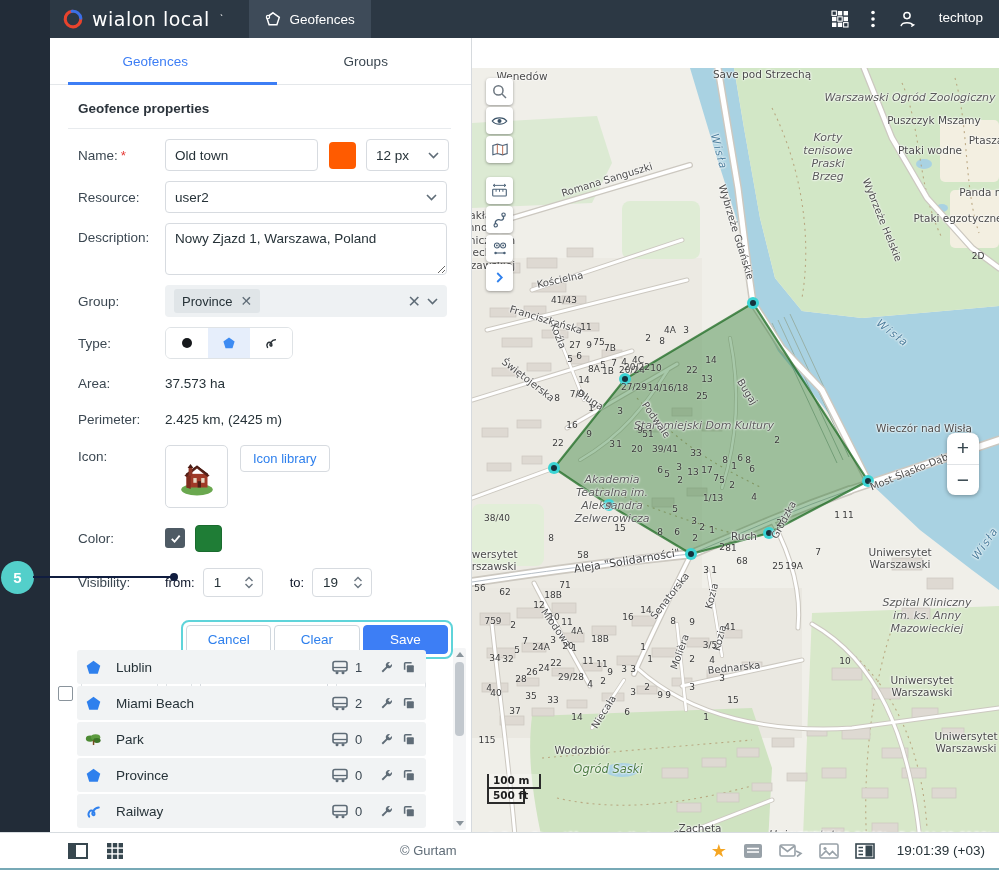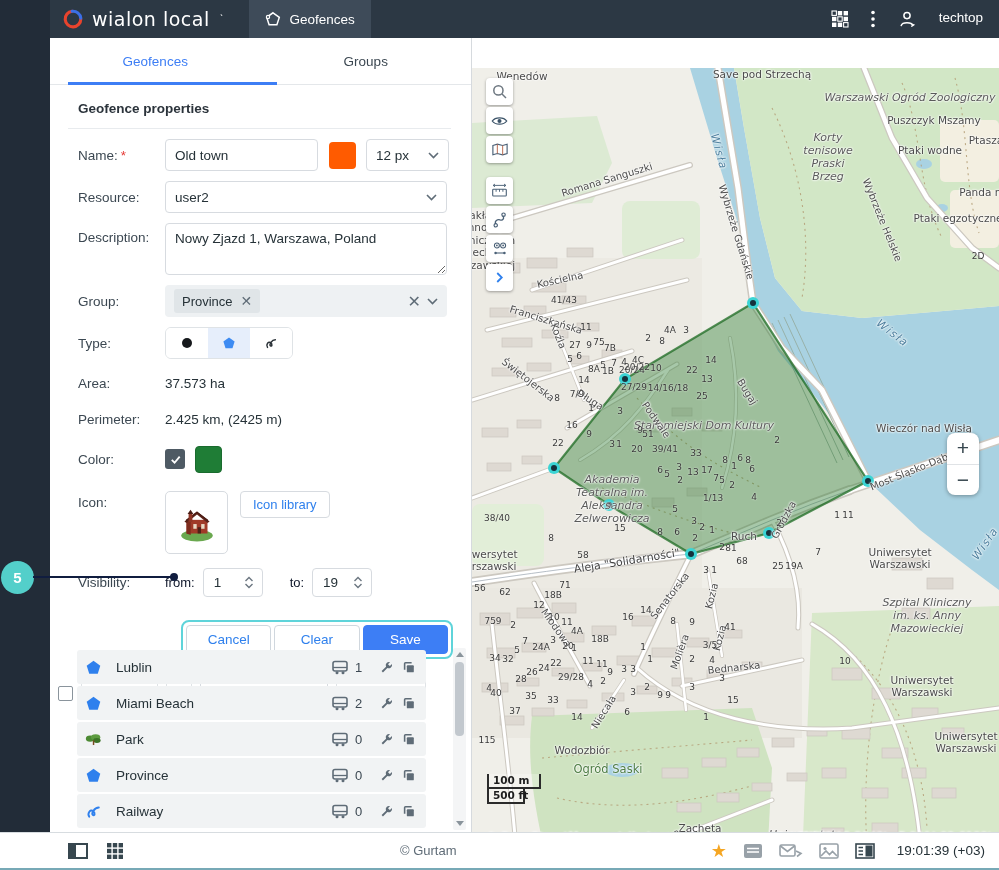--- a/index.html
+++ b/index.html
@@ -81,21 +81,21 @@
   .sb-thumb{position:absolute;left:2px;top:14px;width:9px;height:74px;background:#c2c8ce;border-radius:4px;cursor:pointer;}
   
   .map{position:absolute;left:472px;top:38px;width:527px;height:794px;overflow:hidden;background:#f0efe9;cursor:grab;margin-top:30px;}
   .ml{position:absolute;white-space:pre;text-align:center;line-height:1.18;font-family:"DejaVu Sans",sans-serif;pointer-events:none;
       text-shadow:0 0 2px #fff,0 0 2px #fff,0 0 3px #fff;transform:translate(-50%,-50%);}
   .ml.place-sm{font-size:10.5px;color:#4a4a4a;}
   .ml.poi{font-size:11px;font-style:italic;color:#5a5a5a;}
   .ml.street{font-size:10px;color:#4d4d4d;}
   .ml.street-lg{font-size:11px;color:#454545;}
   .ml.water{font-size:11px;font-style:italic;color:#4d7f9e;letter-spacing:1.5px;}
-  .ml.park{font-size:11.5px;color:#4e7d44;}
+  .ml.park{font-size:11.5px;font-style:italic;color:#4e7d44;}
   .ml.num{font-size:9px;color:#3a3a3a;text-shadow:0 0 2px rgba(255,255,255,.8);}
   .map-toolbar{position:absolute;left:14px;top:10px;z-index:20;display:flex;flex-direction:column;gap:14px;}
   .mt-group{display:flex;flex-direction:column;gap:2px;}
   .mt-btn{width:27px;height:27px;background:#fff;border-radius:4px;box-shadow:0 1px 3px rgba(0,0,0,.35);
     display:flex;align-items:center;justify-content:center;cursor:pointer;}
   .zoomctl{position:absolute;right:20px;top:365px;width:32px;height:62px;background:#fff;border-radius:8px;
     box-shadow:0 1px 4px rgba(0,0,0,.35);z-index:20;display:flex;flex-direction:column;}
   .zoomctl div{flex:1;display:flex;align-items:center;justify-content:center;font-size:21px;color:#37474f;cursor:pointer;}
   .zoomctl .zi{border-bottom:1px solid #e0e3e6;}
   .scalebar{position:absolute;left:15px;bottom:58px;z-index:15;font-family:"DejaVu Sans",sans-serif;}
@@ -249,47 +249,47 @@
   <div class="frow" style="margin-top:14px;min-height:20px;">
     <div class="flabel">Area:</div>
     <span class="value-text">37.573 ha</span>
   </div>
 
   <div class="frow" style="margin-top:16px;min-height:20px;">
     <div class="flabel">Perimeter:</div>
     <span class="value-text">2.425 km, (2425 m)</span>
   </div>
 
-  <div class="frow" style="margin-top:14px;">
-    <div class="flabel">Color:</div>
-    <div class="cb">
-      <svg width="13" height="13" viewBox="0 0 14 14">
-          <path d="M3 7.5 L6 10.5 L11.5 4" stroke="#fff" stroke-width="2" fill="none"></path>
-        </svg>
-    </div>
-    <div class="swatch green"></div>
-  </div>
-
   <div class="frow" style="align-items:flex-start;margin-top:16px;">
     <div class="flabel" style="margin-top:4px">Icon:</div>
     <div class="iconbox">
       <svg width="42" height="42" viewBox="0 0 40 40">
         <ellipse cx="20" cy="32" rx="15" ry="5.5" fill="#6aa84f"></ellipse>
         <path d="M10 17 L10 30 L30 30 L30 17 Z" fill="#a03a28"></path>
         <path d="M10 17 L10 30 L14 31.5 L14 18.5 Z" fill="#7e2c1e"></path>
         <path d="M8 18.5 L20 9 L32 18.5 L30 20 L20 12 L10 20 Z" fill="#5e241b"></path>
         <path d="M20 10.5 L30.5 18.5 L30.5 17 L20 9 L9.5 17 L9.5 18.5 Z" fill="#4a1c14"></path>
         <rect x="12" y="11" width="3.6" height="8" fill="#8f3526"></rect>
         <path d="M11 11.5 L13.8 7.5 L16.6 11.5 Z" fill="#4a1c14"></path>
         <rect x="16.5" y="21" width="3.2" height="4.5" fill="#e8d9c4"></rect>
         <rect x="24" y="21" width="3.2" height="4.5" fill="#e8d9c4"></rect>
         <rect x="20.6" y="24" width="3.2" height="6" fill="#4f2018"></rect>
       </svg>
     </div>
     <button class="btn-lib">Icon library</button>
+  </div>
+
+  <div class="frow" style="margin-top:14px;">
+    <div class="flabel">Color:</div>
+    <div class="cb">
+      <svg width="13" height="13" viewBox="0 0 14 14">
+          <path d="M3 7.5 L6 10.5 L11.5 4" stroke="#fff" stroke-width="2" fill="none"></path>
+        </svg>
+    </div>
+    <div class="swatch green"></div>
   </div>
 
   <div class="frow" style="margin-top:12px;">
     <div class="flabel">Visibility:</div>
     <span class="dimlabel">from:</span>
     <div class="spin">
       <span class="v">1</span>
       <svg width="14" height="15" viewBox="0 0 14 15">
           <path d="M3.5 6 L7 2.5 L10.5 6 M3.5 9 L7 12.5 L10.5 9" stroke="#6b7680" stroke-width="1.4" fill="none"></path>
         </svg>

